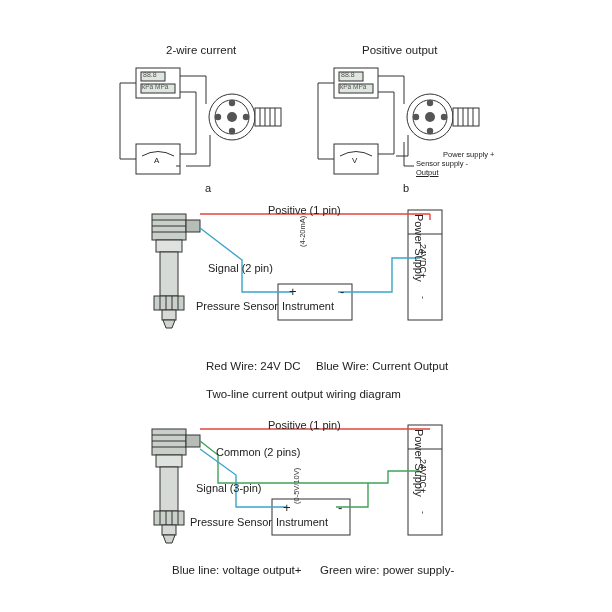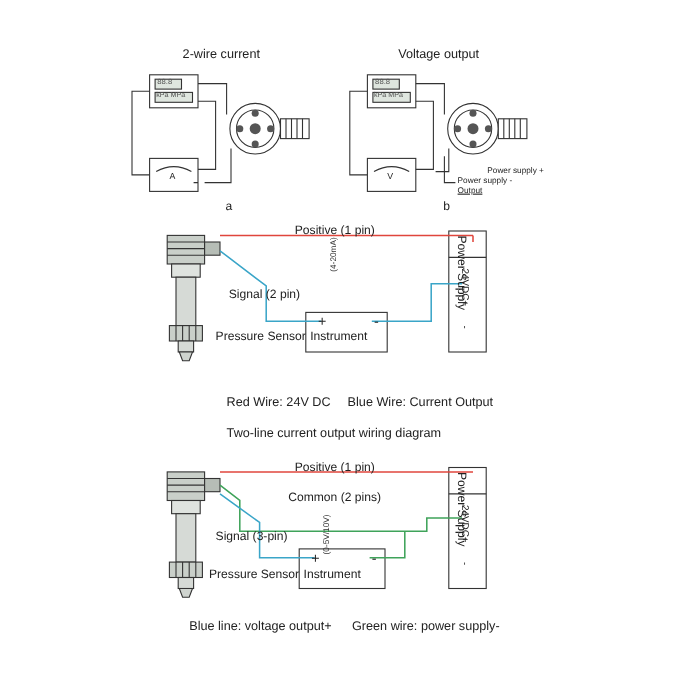--- a/index.html
+++ b/index.html
@@ -70,34 +70,34 @@
       <path d="M340 152 q16 -9 32 0"></path>
       <path d="M334 79 L318 79 L318 155 L334 155"></path>
       <path d="M378 72 L404 72 L404 100"></path>
       <path d="M378 88 L394 88 L394 150 L378 150"></path>
       <path d="M408 131 L408 152 L396 152"></path>
       <path d="M404 138 L404 162 L414 162"></path>
     </g>
   </svg>
 
   <div class="lbl" style="left:166px;top:40px;font-size:11.5px;">2-wire current</div>
-  <div class="lbl" style="left:362px;top:40px;font-size:11.5px;">Voltage output</div>
+  <div class="lbl" style="left:362px;top:40px;font-size:11.5px;">Positive output</div>
   <div class="lbl" style="left:205px;top:178px;">a</div>
   <div class="lbl" style="left:403px;top:178px;">b</div>
 
   <div class="lbl xs" style="left:154px;top:152px;font-size:8px;">A</div>
   <div class="lbl xs" style="left:352px;top:152px;font-size:8px;">V</div>
 
   <div class="lbl xs" style="left:143px;top:67px;color:#555;font-size:7px;">88.8</div>
   <div class="lbl xs" style="left:142px;top:79px;color:#555;font-size:6.5px;">kPa  MPa</div>
   <div class="lbl xs" style="left:341px;top:67px;color:#555;font-size:7px;">88.8</div>
   <div class="lbl xs" style="left:340px;top:79px;color:#555;font-size:6.5px;">kPa  MPa</div>
 
   <div class="lbl xs" style="left:416px;top:146px;padding-left:27px;">Power supply +</div>
-  <div class="lbl xs" style="left:416px;top:155px;">Power supply -</div>
+  <div class="lbl xs" style="left:416px;top:155px;">Sensor supply -</div>
   <div class="lbl xs" style="left:416px;top:164px;text-decoration:underline;">Output</div>
 
   <svg width="612" height="200" viewBox="0 0 612 200" style="top:200px;">
 
     <g stroke="#333" fill="none" stroke-width="1">
       <rect x="152" y="10" width="34" height="26" fill="#c9cfc9"></rect>
       <line x1="152" y1="16" x2="186" y2="16"></line>
       <line x1="152" y1="22" x2="186" y2="22"></line>
       <line x1="152" y1="28" x2="186" y2="28"></line>
       <rect x="186" y="16" width="14" height="12" fill="#b6bdb6"></rect>
@@ -166,21 +166,21 @@
     <path d="M200 10 L430 10" stroke="#e0463c" fill="none" stroke-width="1.4"></path>
 
     <path d="M200 22 L218 36 L218 64 L388 64 L388 52 L420 52" stroke="#3fa35a" fill="none" stroke-width="1.4"></path>
 
     <path d="M200 30 L236 56 L236 88 L286 88" stroke="#3aa5c8" fill="none" stroke-width="1.4"></path>
 
     <path d="M336 88 L368 88 L368 64" stroke="#3fa35a" fill="none" stroke-width="1.4"></path>
   </svg>
 
   <div class="lbl" style="left:268px;top:415px;">Positive (1 pin)</div>
-  <div class="lbl" style="left:216px;top:442px;margin-left:46px;">Common (2 pins)</div>
+  <div class="lbl" style="left:216px;top:442px;">Common (2 pins)</div>
   <div class="lbl" style="left:196px;top:478px;">Signal (3-pin)</div>
   <div class="lbl xs" style="left:292px;top:500px;transform:rotate(-90deg);transform-origin:0 0;color:#333;">(0-5V/10V)</div>
   <div class="lbl" style="left:190px;top:512px;">Pressure Sensor</div>
   <div class="lbl" style="left:276px;top:512px;">Instrument</div>
   <div class="lbl" style="left:283px;top:496px;font-size:13px;">+</div>
   <div class="lbl" style="left:338px;top:496px;font-size:13px;">-</div>
   <div class="lbl" style="left:425px;top:425px;transform:rotate(90deg);transform-origin:0 0;">Power Supply</div>
   <div class="lbl sm" style="left:428px;top:455px;transform:rotate(90deg);transform-origin:0 0;">24VDC+</div>
   <div class="lbl sm" style="left:428px;top:507px;transform:rotate(90deg);transform-origin:0 0;">-</div>
 

